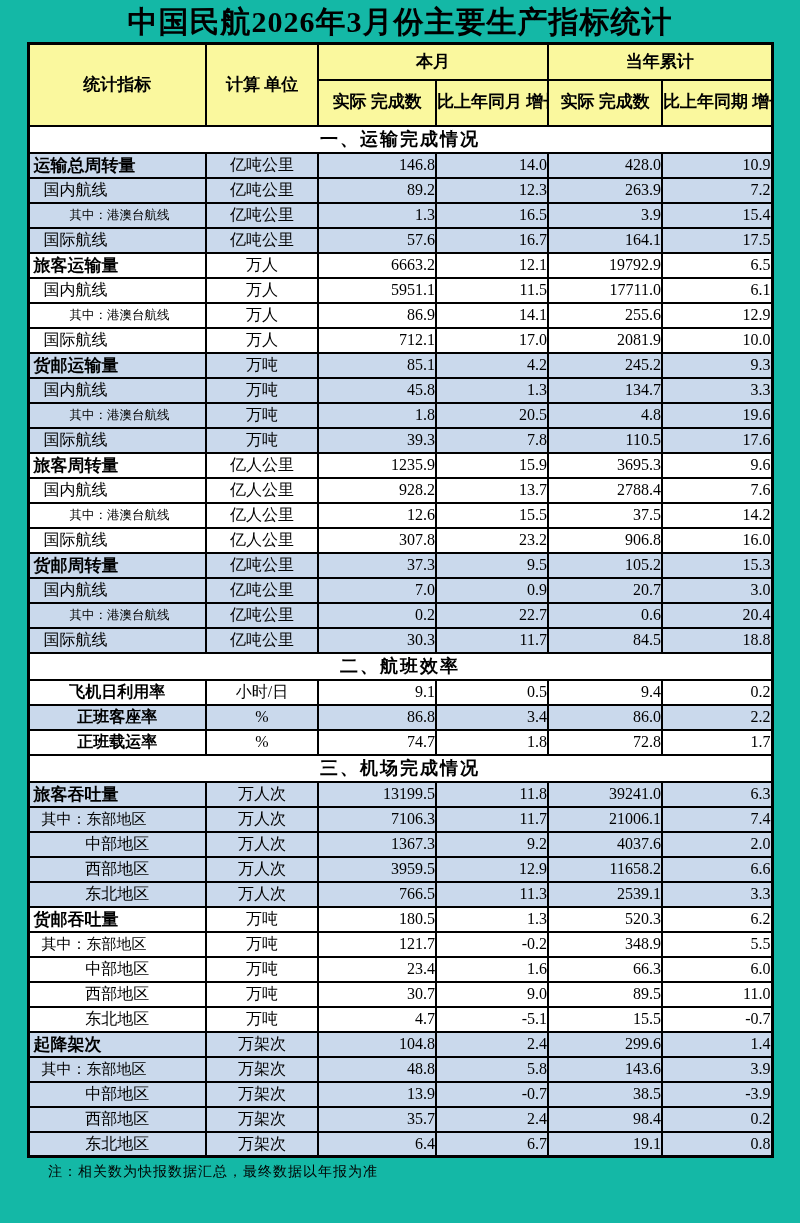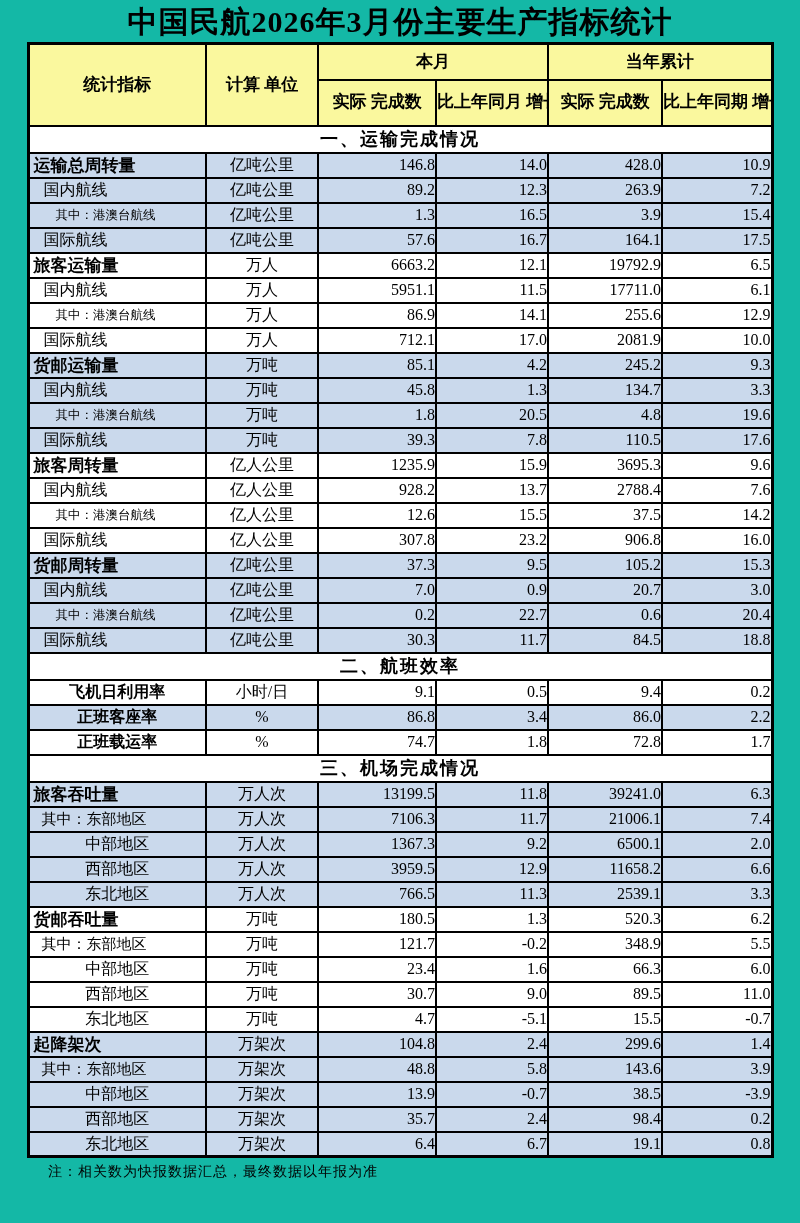--- a/index.html
+++ b/index.html
@@ -29,21 +29,21 @@
   td.section-title{
     height:27px;background:#ffffff;font-weight:bold;font-size:18px;
     text-align:center;letter-spacing:2px;
   }
   tr.data-row td{height:25px;font-size:16px;line-height:1.0;}
   tr.bg-blue td{background:#CAD9EC;}
   tr.bg-white td{background:#ffffff;}
   td.cell-label{text-align:left;}
   td.cell-label.style-primary{font-weight:bold;font-size:17px;padding-left:4px;}
   td.cell-label.style-sub{padding-left:14px;}
-  td.cell-label.style-subsub{padding-left:26px;font-size:12.5px;}
+  td.cell-label.style-subsub{padding-left:40px;font-size:12.5px;}
   td.cell-label.style-center{text-align:center;font-weight:bold;font-size:16px;}
   td.cell-label.style-qizhong{padding-left:12px;font-size:15px;}
   td.cell-label.style-region{text-align:center;}
   td.cell-unit{text-align:center;}
   td.cell-num{text-align:right;padding-right:7px;}
   .footnote{
     margin:5px 0 0 48px;font-size:14px;letter-spacing:1px;
   }
 </style>
 </head>
@@ -288,21 +288,21 @@
           <td class="cell-num">7106.3</td>
           <td class="cell-num">11.7</td>
           <td class="cell-num">21006.1</td>
           <td class="cell-num">7.4</td>
         </tr>
         <tr class="data-row bg-blue">
           <td class="cell-label style-region">中部地区</td>
           <td class="cell-unit">万人次</td>
           <td class="cell-num">1367.3</td>
           <td class="cell-num">9.2</td>
-          <td class="cell-num">6500.1</td>
+          <td class="cell-num">4037.6</td>
           <td class="cell-num">2.0</td>
         </tr>
         <tr class="data-row bg-blue">
           <td class="cell-label style-region">西部地区</td>
           <td class="cell-unit">万人次</td>
           <td class="cell-num">3959.5</td>
           <td class="cell-num">12.9</td>
           <td class="cell-num">11658.2</td>
           <td class="cell-num">6.6</td>
         </tr>

